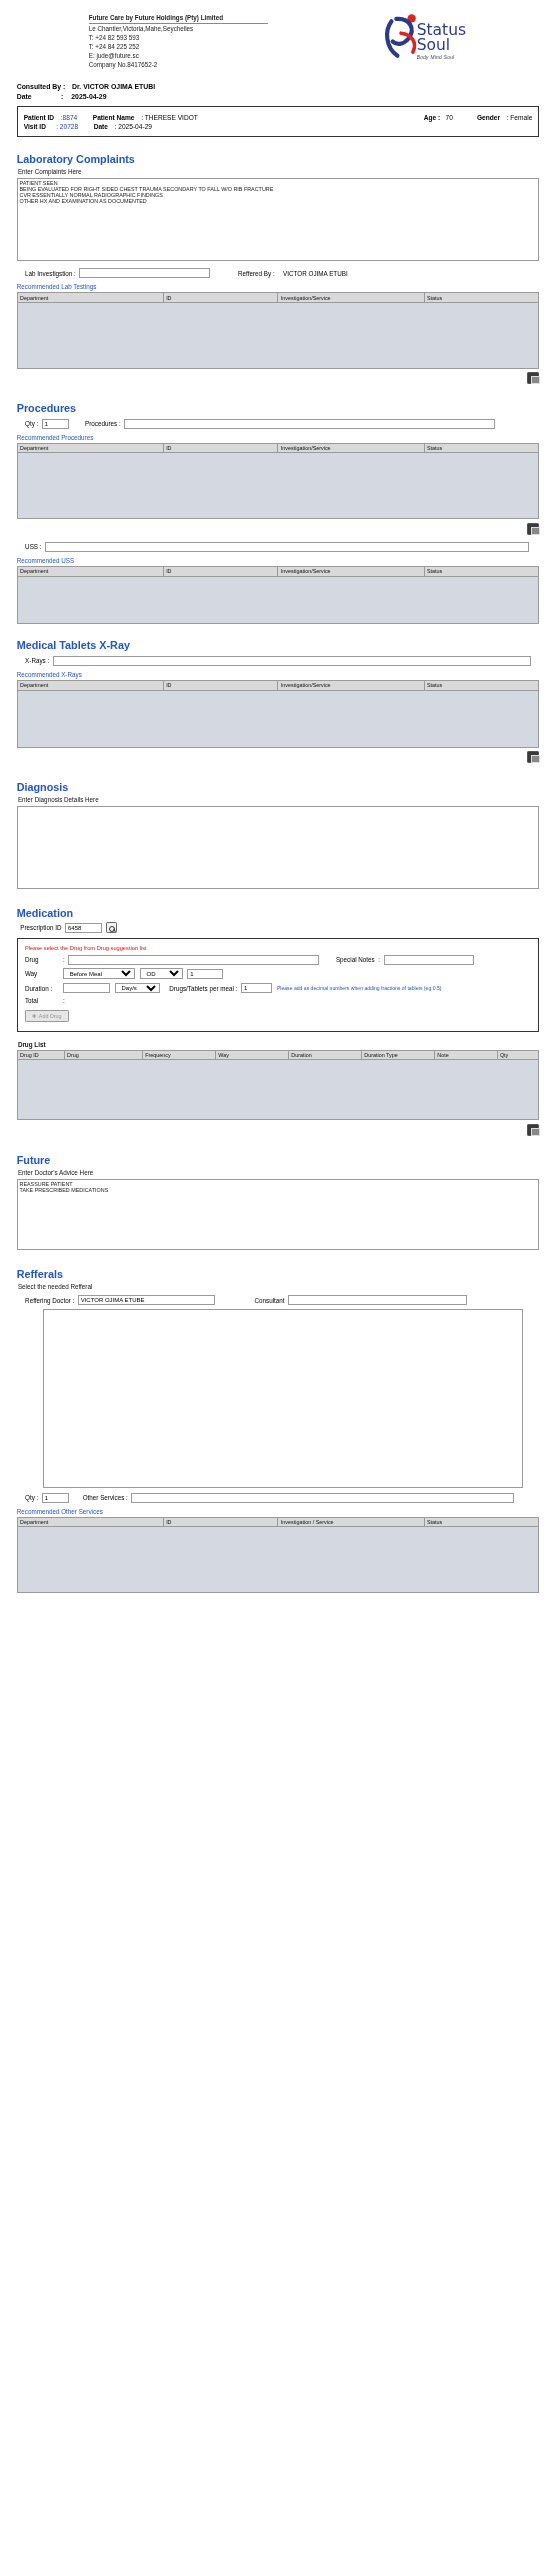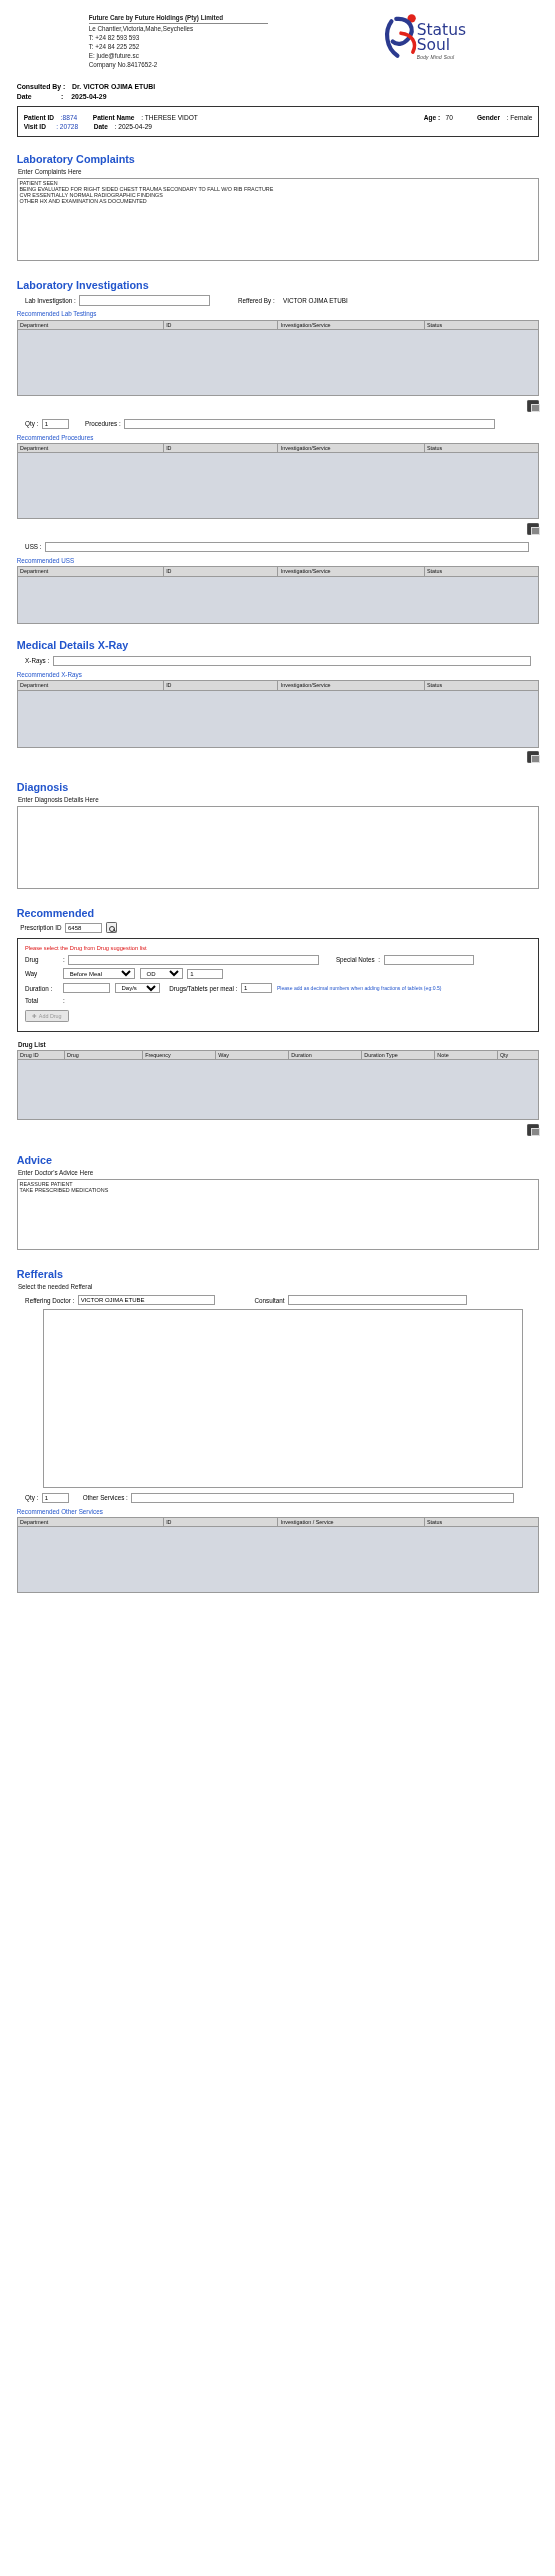--- a/index.html
+++ b/index.html
@@ -166,21 +166,20 @@
 
   
   <h2 class="sec">Laboratory Complaints</h2>
   <div class="sublabel">Enter Complaints Here</div>
   <textarea rows="13" style="">PATIENT SEEN
 BEING EVALUATED FOR RIGHT SIDED CHEST TRAUMA SECONDARY TO FALL W/O RIB FRACTURE
 CVR ESSENTIALLY NORMAL RADIOGRAPHIC FINDINGS
 OTHER HX AND EXAMINATION AS DOCUMENTED</textarea>
 
   
-  <h2 class="sec">Laboratory  Investigations</h2>
   <div class="row" style="margin:4.8px 0 1.2px 8.4px;">
     <span>Lab Investigstion :</span>
     <input type="text" class="inp" style="width: 131px;" value="">
     <span style="margin-left:24px;">Reffered By  :</span>
     <span style="margin-left:4.8px;">VICTOR OJIMA ETUBI</span>
   </div>
   <div class="reco">Recommended Lab Testings</div>
   <div class="grid-wrap">
     <table class="grid">
       <tbody>
@@ -190,20 +189,21 @@
         <th style="width:28%">Investigation/Service</th>
         <th style="width:22%">Status</th>
       </tr>
     </tbody>
       </table>
     <div class="grid-body" style="height:66px;"></div>
   </div>
   <div class="right-icon"><span class="icon-btn"></span></div>
 
   
+  <h2 class="sec">Procedures</h2>
   <div class="row" style="margin:4.8px 0 1.2px 8.4px;">
     <span>Qty :</span>
     <input type="text" class="inp" style="width: 27.5px;" value="1">
     <span style="margin-left:12px;">Procedures :</span>
     <input type="text" class="inp" style="width: 371px;" value="">
   </div>
   <div class="reco">Recommended Procedures</div>
   <div class="grid-wrap">
     <table class="grid">
       <tbody>
@@ -233,21 +233,21 @@
         <th style="width:22%">ID</th>
         <th style="width:28%">Investigation/Service</th>
         <th style="width:22%">Status</th>
       </tr>
     </tbody>
       </table>
     <div class="grid-body" style="height:47px;"></div>
   </div>
 
   
-  <h2 class="sec">Medical Details X-Ray</h2>
+  <h2 class="sec">Medical Tablets X-Ray</h2>
   <div class="row" style="margin:4.8px 0 1.2px 8.4px;">
     <span>X-Rays :</span>
     <input type="text" class="inp" style="width: 478px;" value="">
   </div>
   <div class="reco">Recommended X-Rays</div>
   <div class="grid-wrap">
     <table class="grid">
       <tbody>
           <tr>
         <th style="width:28%">Department</th>
@@ -260,21 +260,21 @@
     <div class="grid-body" style="height:57px;"></div>
   </div>
   <div class="right-icon"><span class="icon-btn"></span></div>
 
   
   <h2 class="sec">Diagnosis</h2>
   <div class="sublabel">Enter Diagnosis Details Here</div>
   <textarea rows="13" style=""></textarea>
 
   
-  <h2 class="sec">Recommended</h2>
+  <h2 class="sec">Medication</h2>
   <div class="presrow" style="margin:3.6px 0 4.8px 3.6px;">
     <span>Prescription ID</span>
     <input type="text" class="inp" style="width: 37px;" value="6458">
     <span class="search-icon"></span>
   </div>
 
   <div class="medbox">
     <div class="warn">Please select the Drug from Drug suggestion list</div>
     <div class="medrow">
       <span class="lbl">Drug</span>
@@ -331,21 +331,21 @@
         <th style="width:12%">Note</th>
         <th style="width:8%">Qty</th>
       </tr>
     </tbody>
       </table>
     <div class="grid-body" style="height:60px;"></div>
   </div>
   <div class="right-icon"><span class="icon-btn"></span></div>
 
   
-  <h2 class="sec">Advice</h2>
+  <h2 class="sec">Future</h2>
   <div class="sublabel">Enter Doctor's Advice Here</div>
   <textarea rows="11" style="">REASSURE PATIENT
 TAKE PRESCRIBED MEDICATIONS</textarea>
 
   
   <h2 class="sec">Refferals</h2>
   <div class="sublabel">Select the needed Refferal</div>
   <div class="row" style="margin:4.8px 0 3.6px 8.4px;">
     <span>Reffering Doctor :</span>
     <input type="text" class="inp" style="width: 137px;" value="VICTOR OJIMA ETUBE">

